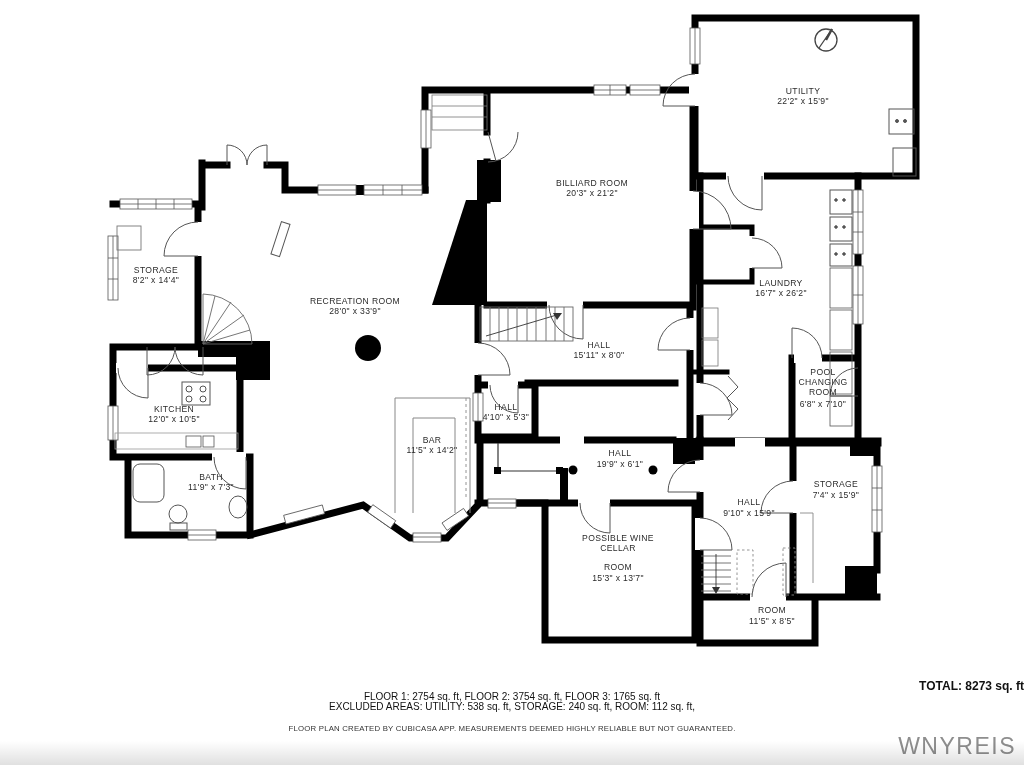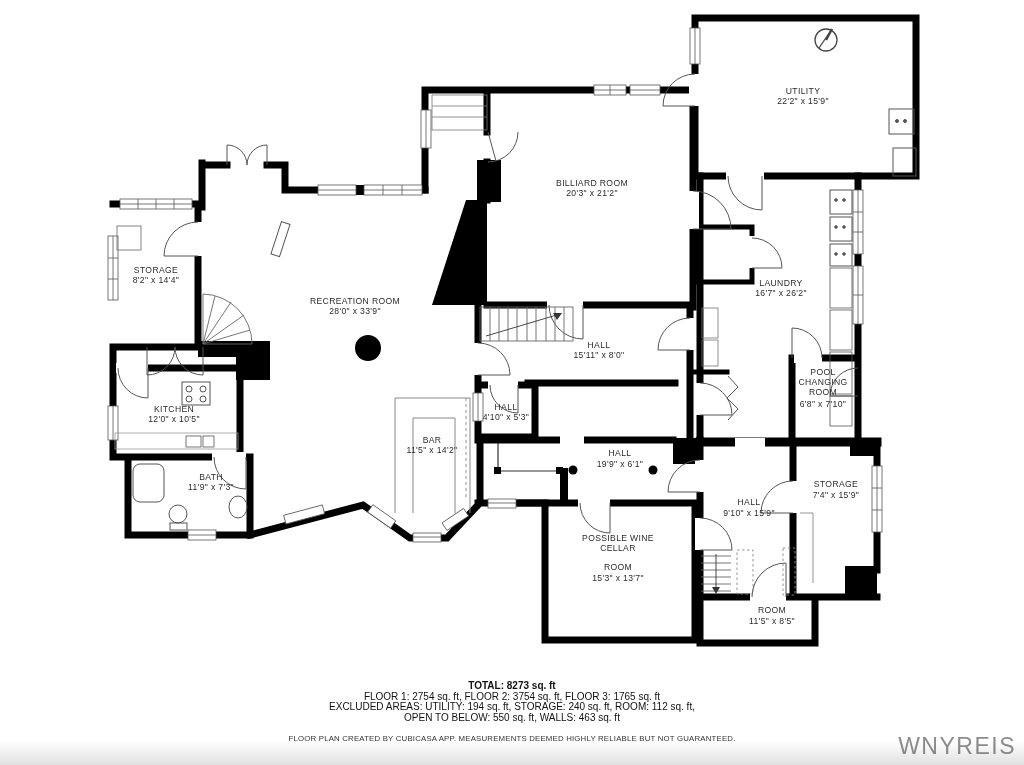--- a/index.html
+++ b/index.html
@@ -10,21 +10,21 @@
   #plan{position:absolute;left:0;top:0;}
   svg text{
     font-family:"Liberation Sans", sans-serif;
     fill:#2b2b2b;font-size:8.6px;letter-spacing:0.35px;
     text-anchor:middle;
   }
   .summary{
     position:absolute;top:680px;left:0;width:100%;
     text-align:center;color:#111;
   }
-  .summary .total{font-size:10px;font-weight:700;line-height:12px;}
+  .summary .total{font-size:12px;font-weight:700;line-height:12px;text-align:right;}
   .summary .sline{font-size:10px;line-height:10.4px;}
   .summary .disclaimer{margin-top:11px;font-size:7.8px;color:#333;letter-spacing:0.2px;}
   .watermark{
     position:absolute;right:8px;bottom:5px;
     font-size:23px;color:#8e8e8e;letter-spacing:1.5px;font-weight:400;
   }
   .bottom-fade{
     position:absolute;left:0;right:0;bottom:0;height:24px;
     background:linear-gradient(to bottom, rgba(0,0,0,0), rgba(0,0,0,0.12));
     pointer-events:none;
@@ -381,19 +381,18 @@
   </g>
   <g>
     <text x="772" y="613">ROOM</text>
     <text x="772" y="624">11'5" x 8'5"</text>
   </g>
 </svg>
 
 <div class="summary">
   <div class="total">TOTAL: 8273 sq. ft</div>
   <div class="sline">FLOOR 1: 2754 sq. ft, FLOOR 2: 3754 sq. ft, FLOOR 3: 1765 sq. ft</div>
-  <div class="sline">EXCLUDED AREAS: UTILITY: 194 sq. ft, STORAGE: 240 sq. ft, ROOM: 112 sq. ft,</div>
-  <div class="sline">OPEN TO BELOW: 550 sq. ft, WALLS: 463 sq. ft</div>
+  <div class="sline">EXCLUDED AREAS: UTILITY: 538 sq. ft, STORAGE: 240 sq. ft, ROOM: 112 sq. ft,</div>
   <div class="disclaimer">FLOOR PLAN CREATED BY CUBICASA APP. MEASUREMENTS DEEMED HIGHLY RELIABLE BUT NOT GUARANTEED.</div>
 </div>
 
 <div class="watermark">WNYREIS</div>
 <div class="bottom-fade"></div>
 
 </body></html>

